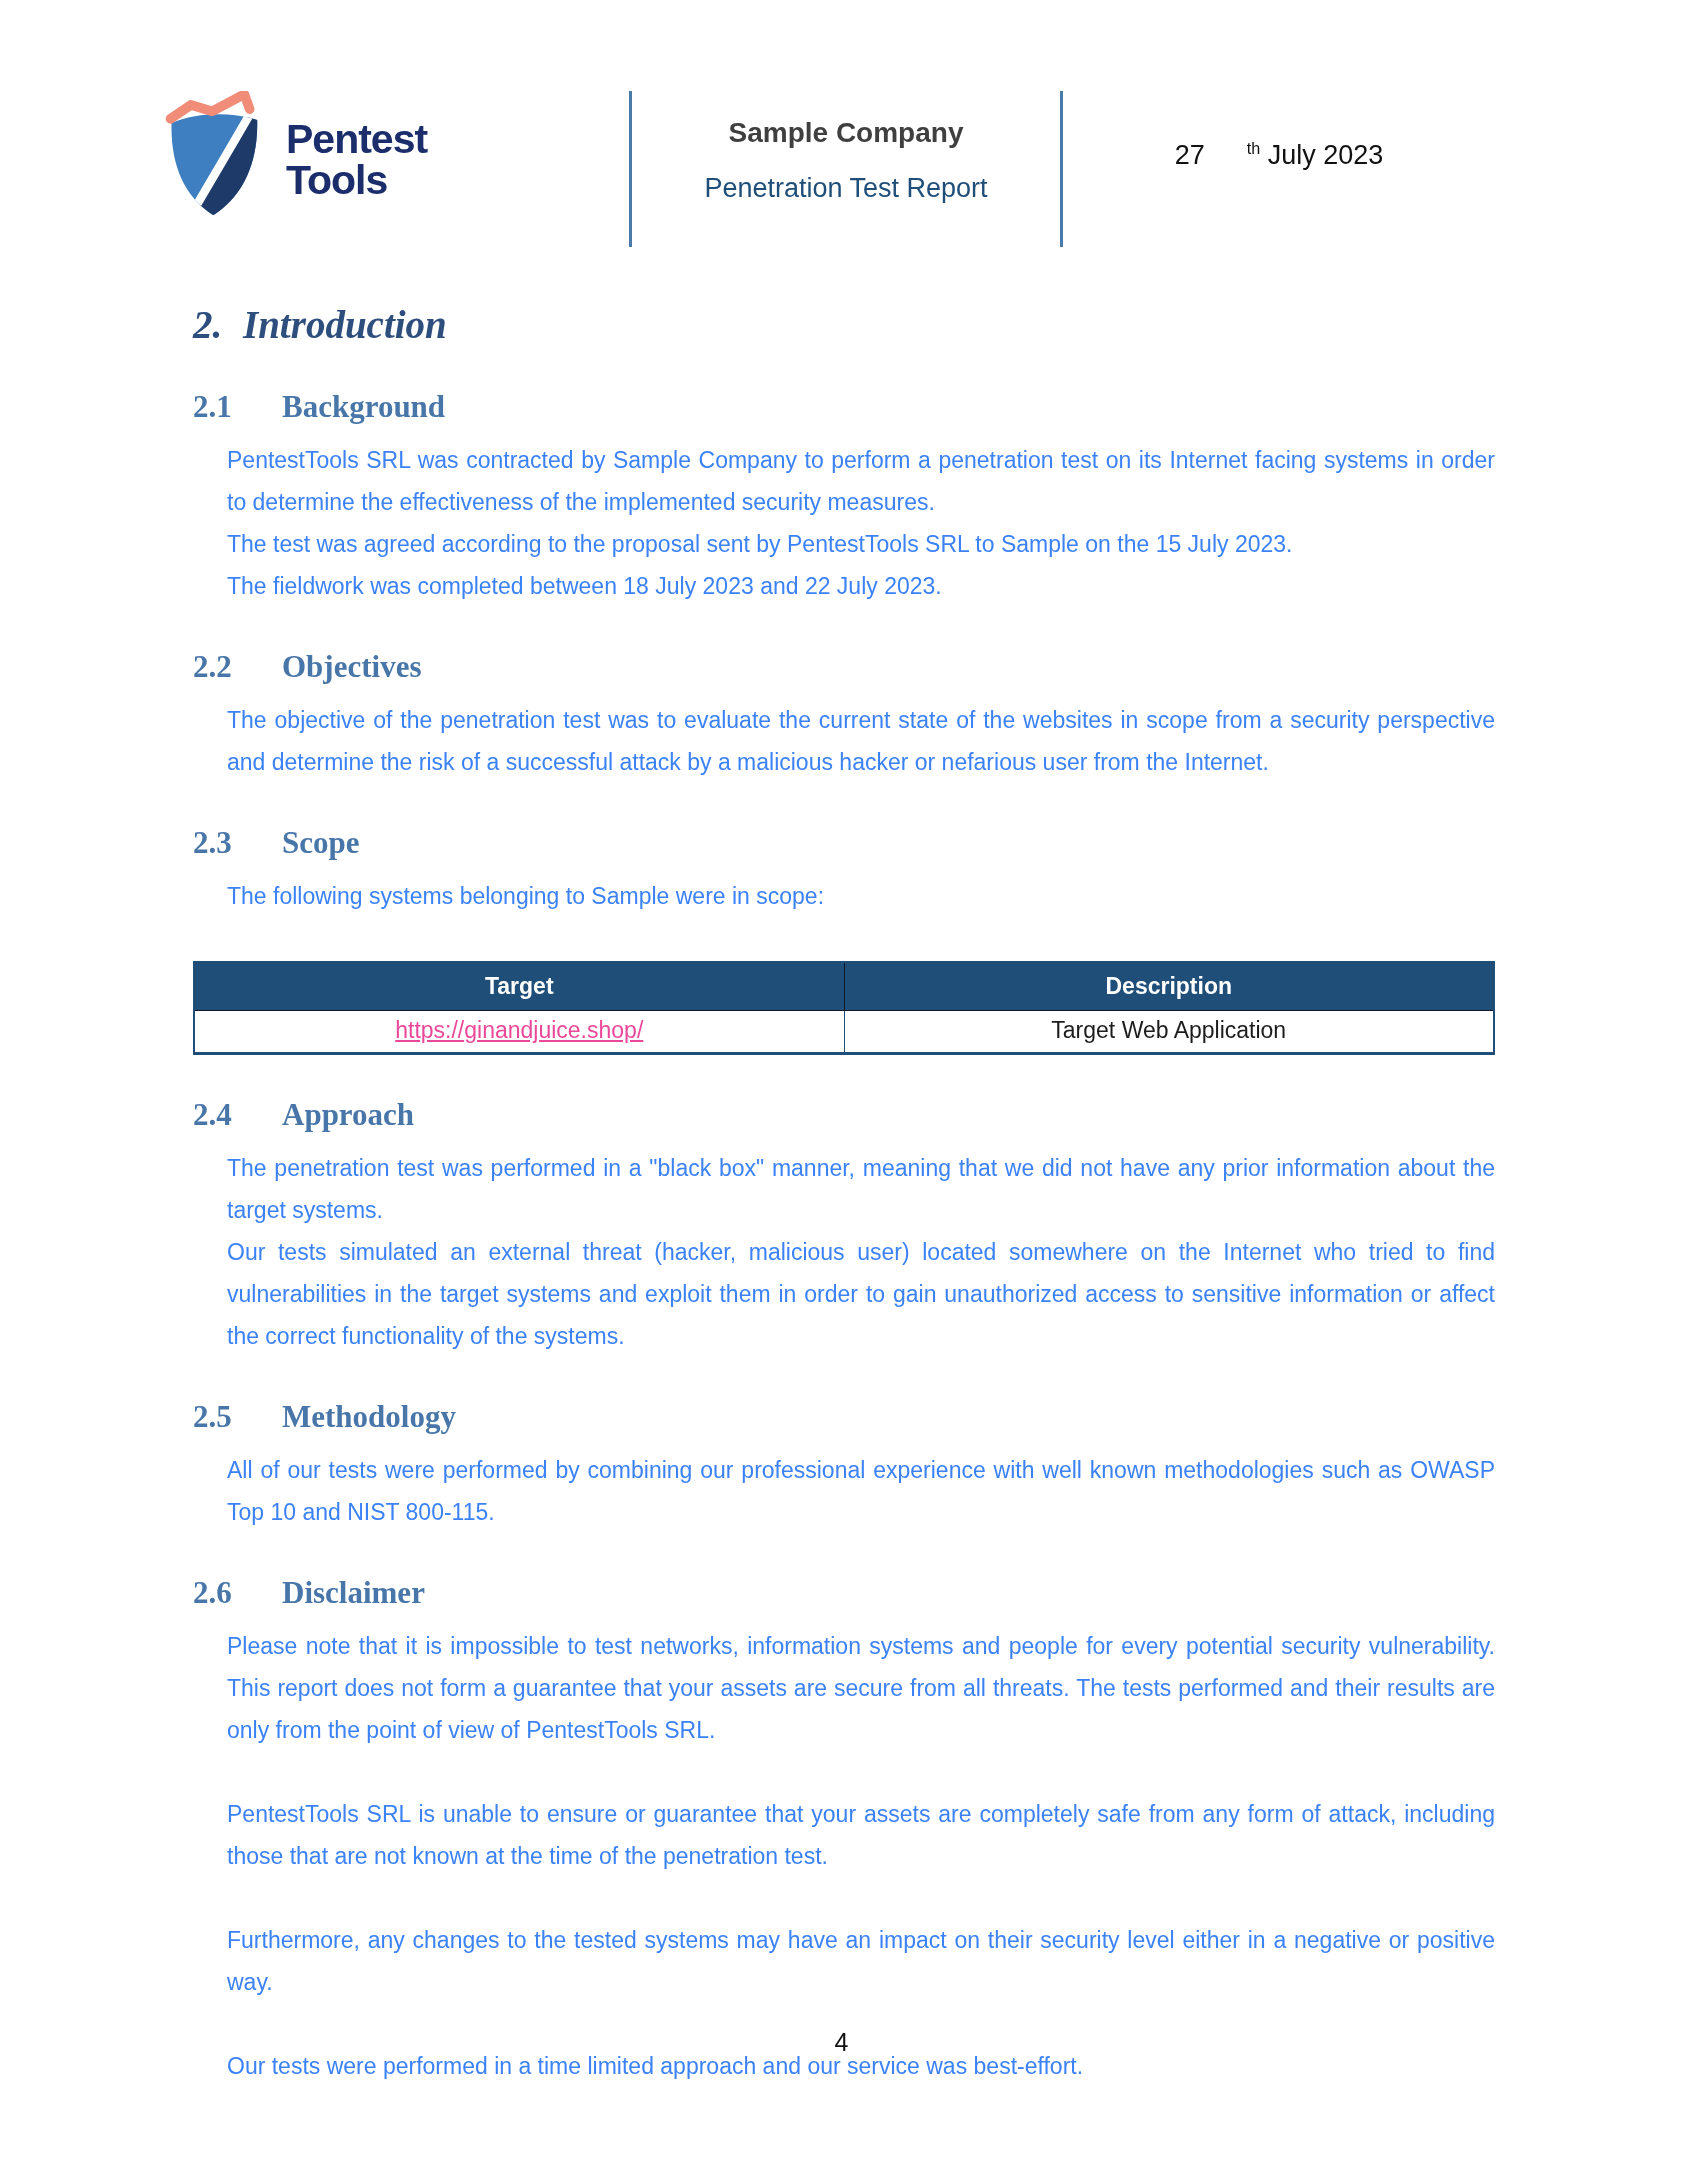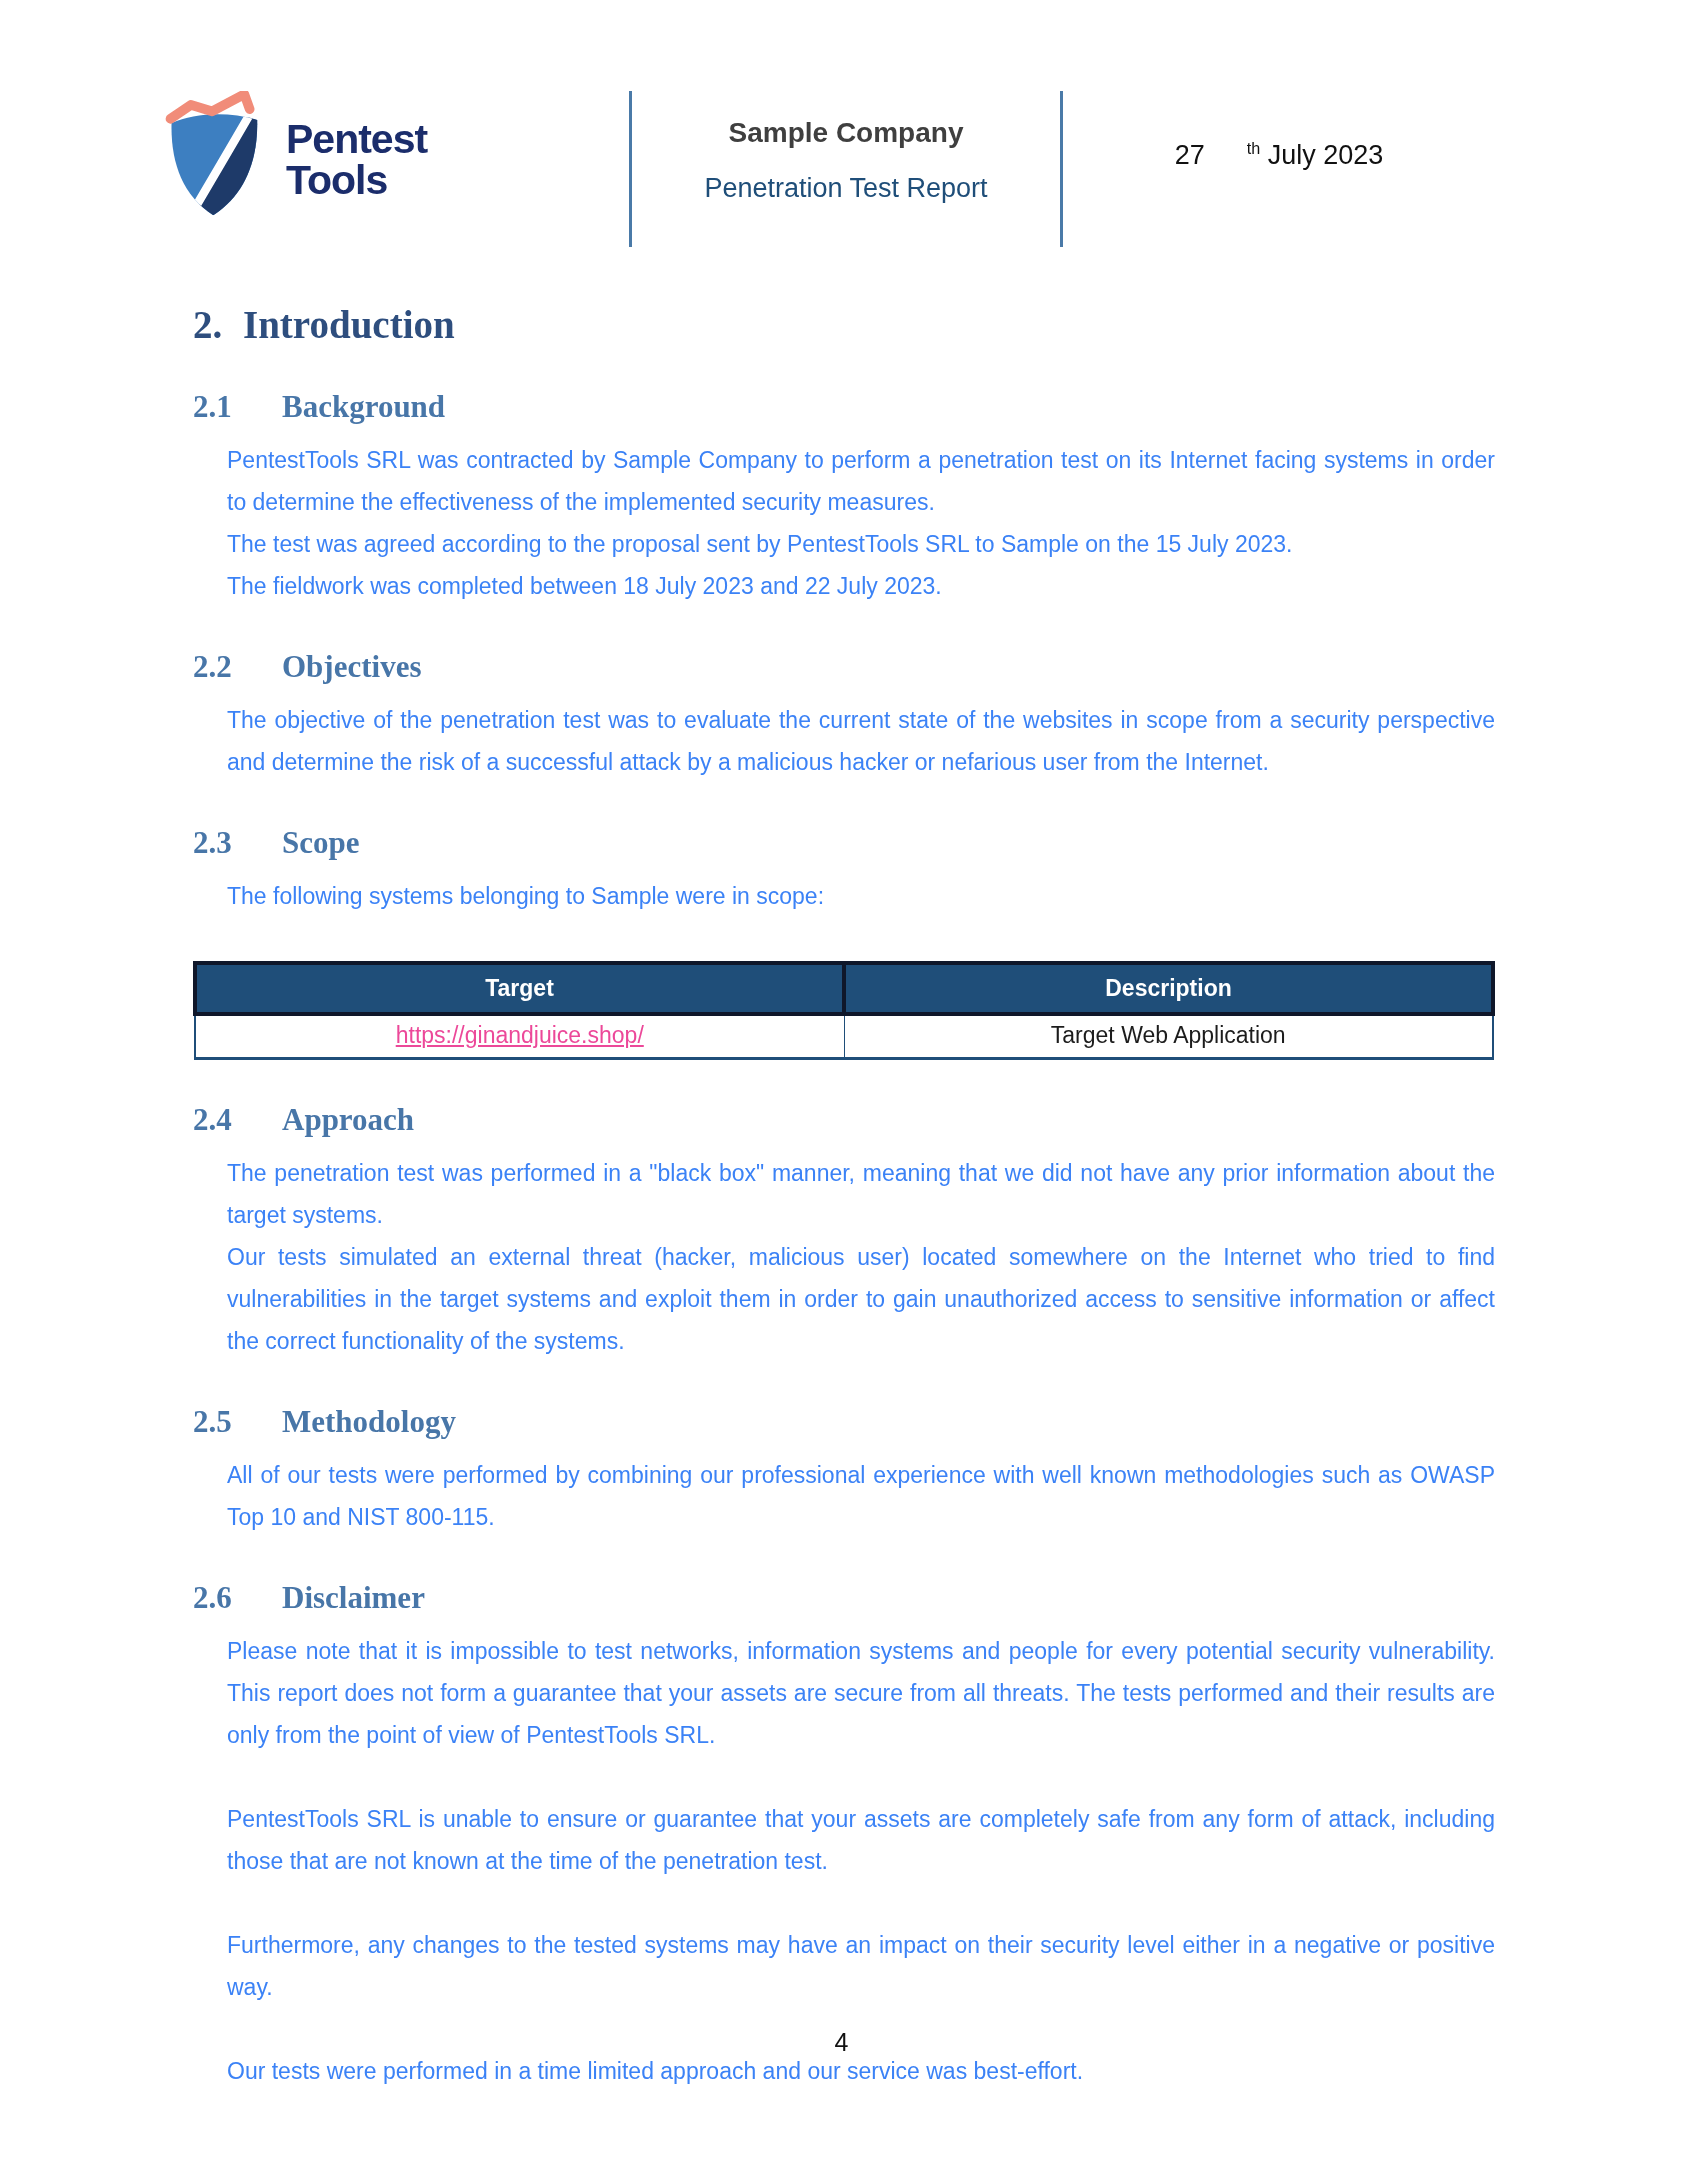--- a/index.html
+++ b/index.html
@@ -49,20 +49,21 @@
   .header-right sup { font-size: 60%; vertical-align: super; margin-left: 42px; }
 
   
   .content { padding: 0 188px 0 193px; }
   h1 {
     font-family: "Liberation Serif", serif;
     font-size: 39px;
     color: #2e4e7e;
     margin-top: 51px;
     font-weight: bold;
+    font-style: italic;
   }
   h1 .h-num { display: inline-block; min-width: 50px; }
   h2 {
     font-family: "Liberation Serif", serif;
     font-size: 31px;
     color: #4876a8;
     margin-top: 42px;
     margin-bottom: 14px;
     font-weight: bold;
   }
@@ -85,21 +86,21 @@
     border: 2px solid #1f4e79;
     border-bottom-width: 3px;
   }
   table.scope th {
     background: #1f4e79;
     color: #ffffff;
     font-size: 23px;
     font-weight: bold;
     text-align: center;
     padding: 10px 8px;
-    border: 4px solid #0f172a;
+    border: 1px solid #0f172a;
     width: 50%;
   }
   table.scope td {
     font-size: 23px;
     text-align: center;
     padding: 6px 8px 8px 8px;
     border: 1px solid #1f4e79;
     background: #ffffff;
   }
   table.scope a { color: #ec4899; text-decoration: underline; }

